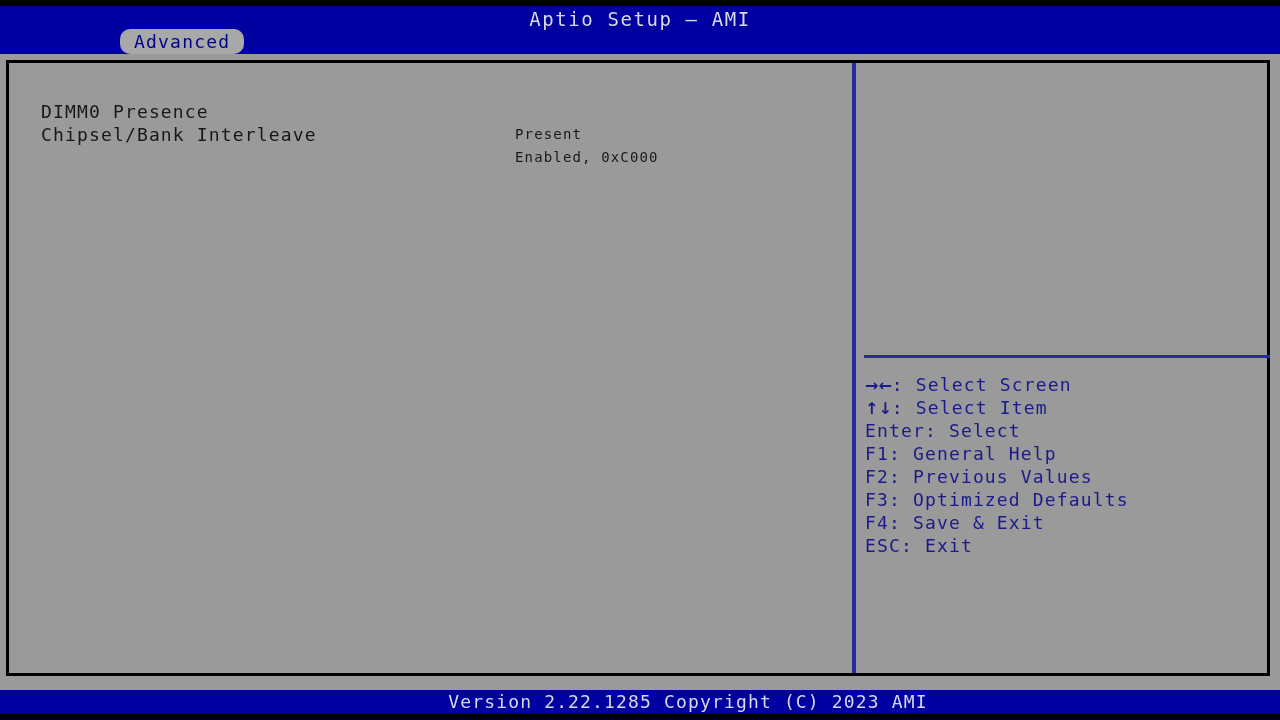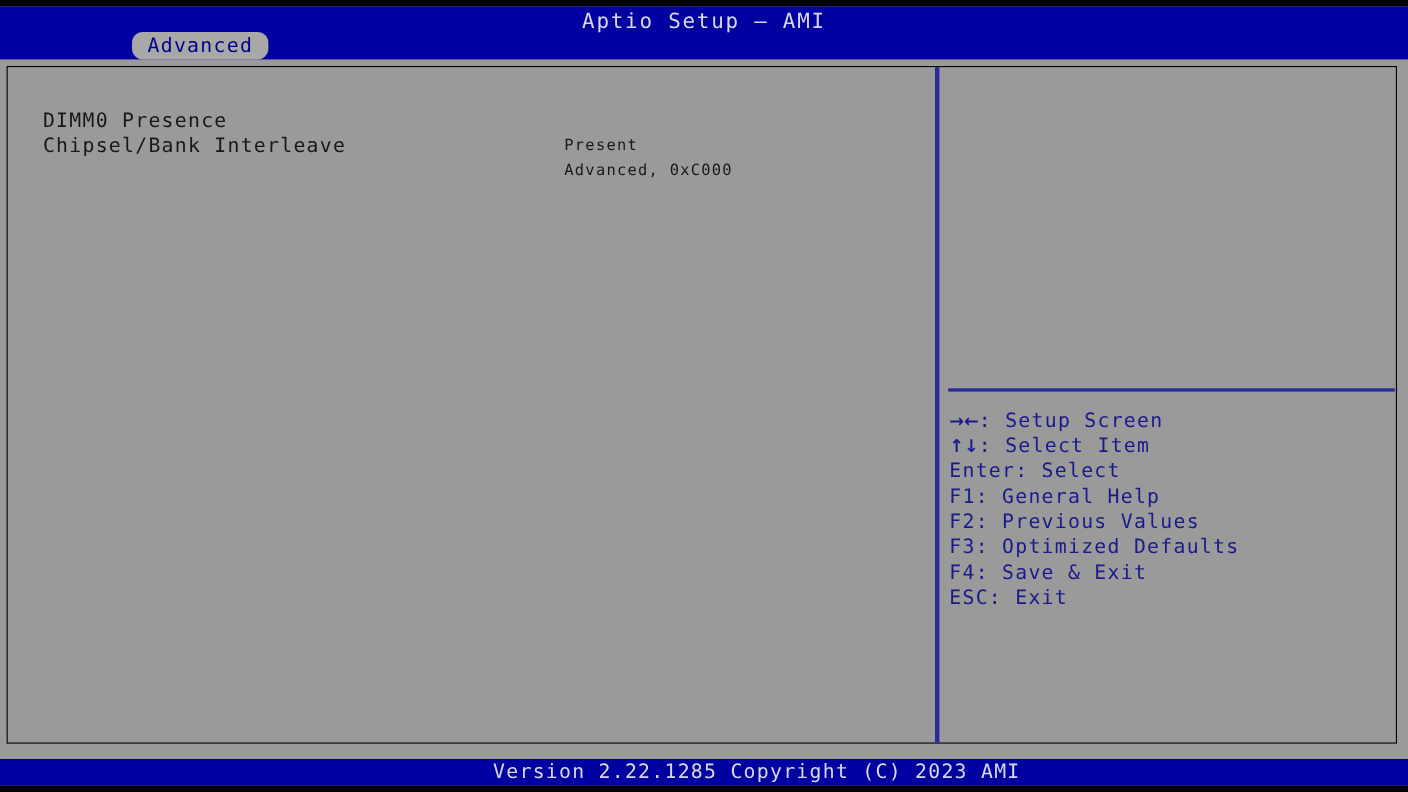--- a/index.html
+++ b/index.html
@@ -71,21 +71,21 @@
     color: #00008b;
     border-radius: 10px;
   }
 
   
   .panel {
     position: absolute;
     left: 6px; top: 60px;
     width: 1264px; height: 616px;
     box-sizing: border-box;
-    border: 1px solid #000000;
+    border: 3px solid #000000;
     background: #9a9a9a;
   }
 
   .panel-inner {
     position: relative;
     width: 100%;
     height: 100%;
   }
 
   
@@ -210,31 +210,31 @@
   <div class="panel">
     <div class="panel-inner">
 
       <div class="settings-list">
         <div class="setting-row" style="margin-top:14px;">
           <span class="setting-label">DIMM0 Presence</span>
           <span class="setting-value">Present</span>
         </div>
         <div class="setting-row">
           <span class="setting-label">Chipsel/Bank Interleave</span>
-          <span class="setting-value">Advanced, 0xC000</span>
+          <span class="setting-value">Enabled, 0xC000</span>
         </div>
       </div>
 
       <div class="v-divider"></div>
 
       <div class="help-pane">
         <div class="help-desc"></div>
         <div class="h-divider"></div>
         <div class="help-keys">
-          <div class="help-key-row"><span class="glyph">→←</span><span>: Setup Screen</span></div>
+          <div class="help-key-row"><span class="glyph">→←</span><span>: Select Screen</span></div>
           <div class="help-key-row"><span class="glyph">↑↓</span><span>: Select Item</span></div>
           <div class="help-key-row">Enter: Select</div>
           <div class="help-key-row">F1: General Help</div>
           <div class="help-key-row">F2: Previous Values</div>
           <div class="help-key-row">F3: Optimized Defaults</div>
           <div class="help-key-row">F4: Save &amp; Exit</div>
           <div class="help-key-row">ESC: Exit</div>
         </div>
       </div>
 

